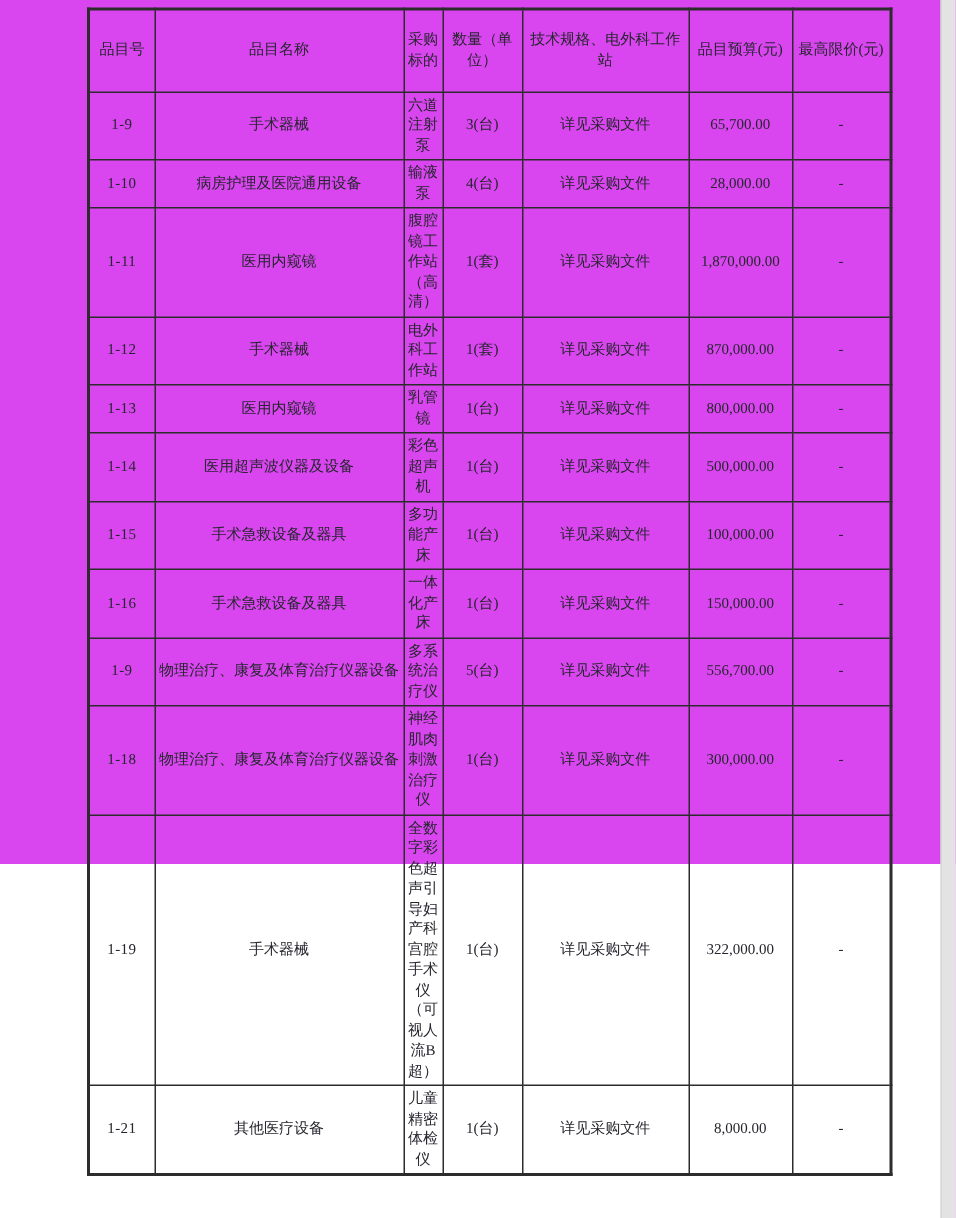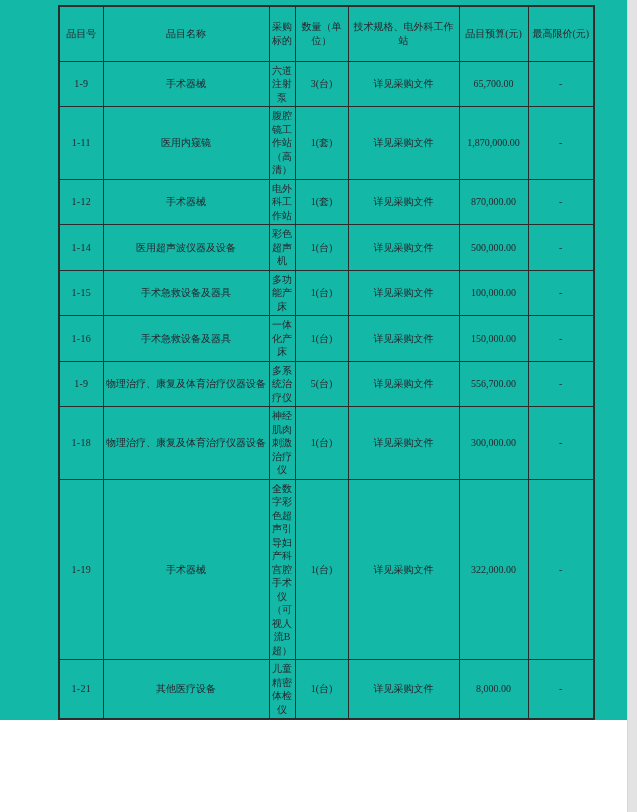--- a/index.html
+++ b/index.html
@@ -7,22 +7,22 @@
     padding: 0;
     background: #ffffff;
     width: 637px;
     height: 812px;
     overflow: hidden;
     font-family: "Liberation Serif", "DejaVu Serif", serif;
   }
   .page {
     position: relative;
     width: 637px;
-    height: 720px;
-    background: #14b8a6;
+    height: 576px;
+    background: #d946ef;
   }
   .edge-strip {
     position: absolute;
     top: 0;
     right: 0;
     width: 9px;
     height: 812px;
     background: #e3e3e3;
     border-left: 1px solid #d6d6d6;
   }
@@ -102,38 +102,56 @@
         <tr>
     <td class="c-itemno">1-9</td>
     <td class="c-name">手术器械</td>
     <td class="c-target">六道注射泵</td>
     <td class="c-qty">3(台)</td>
     <td class="c-spec">详见采购文件</td>
     <td class="c-budget">65,700.00</td>
     <td class="c-max">-</td>
   </tr>
         <tr>
+    <td class="c-itemno">1-10</td>
+    <td class="c-name">病房护理及医院通用设备</td>
+    <td class="c-target">输液泵</td>
+    <td class="c-qty">4(台)</td>
+    <td class="c-spec">详见采购文件</td>
+    <td class="c-budget">28,000.00</td>
+    <td class="c-max">-</td>
+  </tr>
+        <tr>
     <td class="c-itemno">1-11</td>
     <td class="c-name">医用内窥镜</td>
     <td class="c-target">腹腔镜工作站（高清）</td>
     <td class="c-qty">1(套)</td>
     <td class="c-spec">详见采购文件</td>
     <td class="c-budget">1,870,000.00</td>
     <td class="c-max">-</td>
   </tr>
         <tr>
     <td class="c-itemno">1-12</td>
     <td class="c-name">手术器械</td>
     <td class="c-target">电外科工作站</td>
     <td class="c-qty">1(套)</td>
     <td class="c-spec">详见采购文件</td>
     <td class="c-budget">870,000.00</td>
     <td class="c-max">-</td>
   </tr>
         <tr>
+    <td class="c-itemno">1-13</td>
+    <td class="c-name">医用内窥镜</td>
+    <td class="c-target">乳管镜</td>
+    <td class="c-qty">1(台)</td>
+    <td class="c-spec">详见采购文件</td>
+    <td class="c-budget">800,000.00</td>
+    <td class="c-max">-</td>
+  </tr>
+        <tr>
     <td class="c-itemno">1-14</td>
     <td class="c-name">医用超声波仪器及设备</td>
     <td class="c-target">彩色超声机</td>
     <td class="c-qty">1(台)</td>
     <td class="c-spec">详见采购文件</td>
     <td class="c-budget">500,000.00</td>
     <td class="c-max">-</td>
   </tr>
         <tr>
     <td class="c-itemno">1-15</td>

